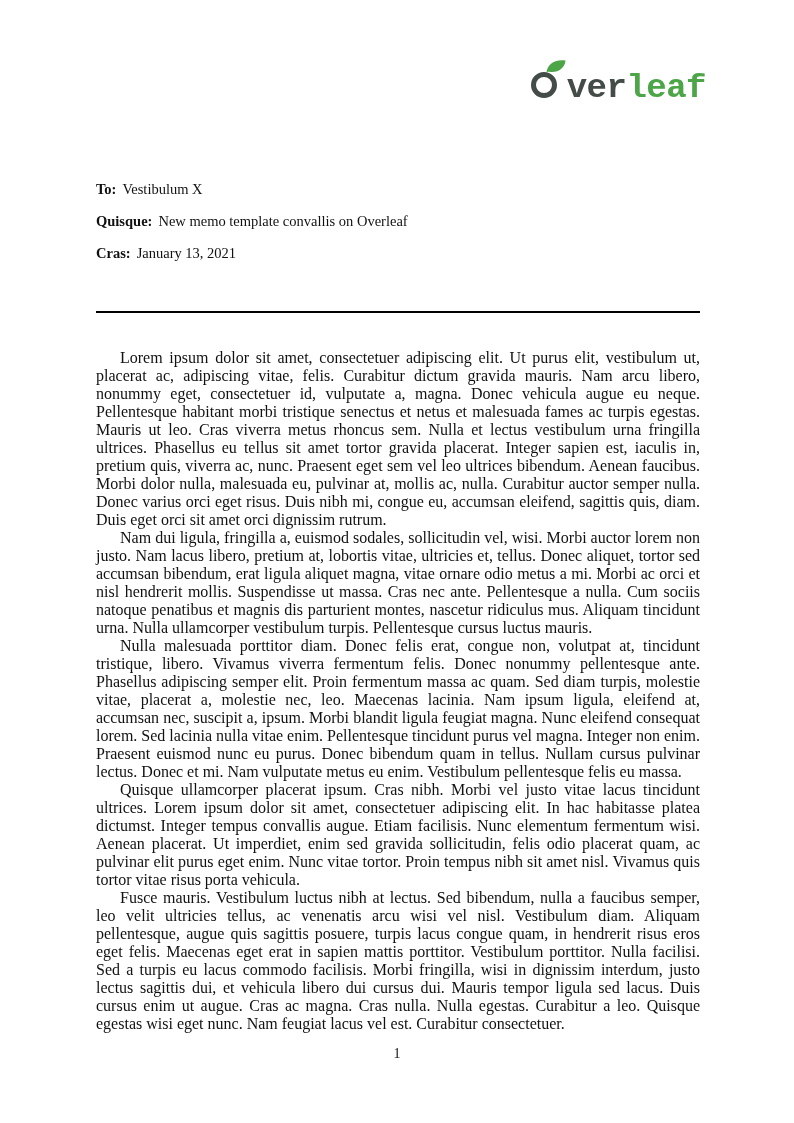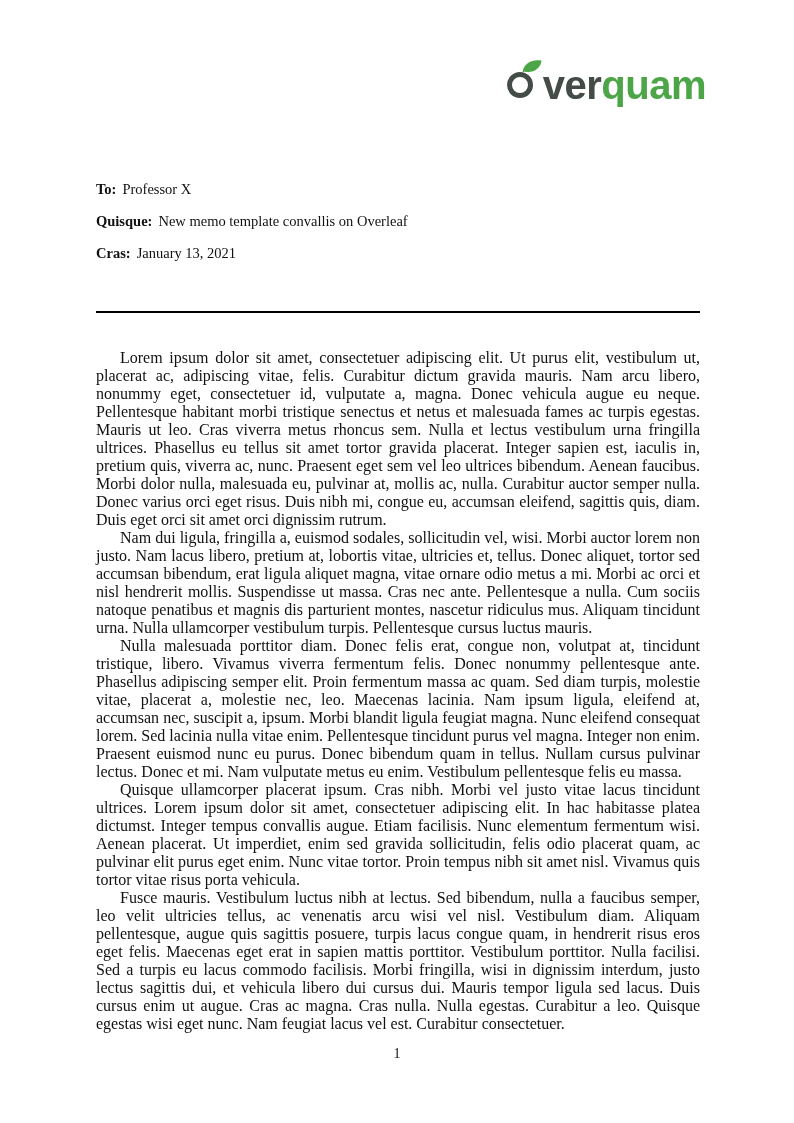--- a/index.html
+++ b/index.html
@@ -22,22 +22,22 @@
   .logo {
     position: absolute;
     top: 58px;
     right: 88px;
     display: flex;
     align-items: flex-end;
     user-select: none;
   }
   .logo svg { display: block; margin-right: 1px; }
   .logo-text {
-    font-family: Liberation Sans, sans-serif;
-    font-size: 40px;
+    font-family: Liberation Mono, monospace;
+    font-size: 34px;
     font-weight: 600;
     line-height: 1;
     letter-spacing: -0.5px;
   }
   .logo-dark  { color: #444c47; }
   .logo-green { color: #4ca546; }
 
   
   .memo {
     position: absolute;
@@ -89,26 +89,26 @@
 <body>
 
 <div class="page">
 
   <div class="logo">
     <svg width="36" height="47" viewBox="0 0 36 47" xmlns="http://www.w3.org/2000/svg">
       <circle cx="14" cy="27" r="10.5" fill="none" stroke="#444c47" stroke-width="5"></circle>
       <path d="M16.5 14.5 C17.5 6.5 24 1 35.5 2.5 C35 10 28 15 19.5 13.8 C18.2 13.6 17 14 16.5 14.5 Z" fill="#4ca546"></path>
     </svg>
     <span class="logo-text logo-dark">ver</span>
-    <span class="logo-text logo-green">quam</span>
+    <span class="logo-text logo-green">leaf</span>
   </div>
 
   <div class="memo">
     <div class="memo-row">
-      <span class="memo-label">To:</span><span class="memo-value">Professor X</span>
+      <span class="memo-label">To:</span><span class="memo-value">Vestibulum X</span>
     </div>
     <div class="memo-row">
       <span class="memo-label">Quisque:</span><span class="memo-value">New memo template convallis on Overleaf</span>
     </div>
     <div class="memo-row">
       <span class="memo-label">Cras:</span><span class="memo-value">January 13, 2021</span>
     </div>
   </div>
 
   <div class="rule"></div>

